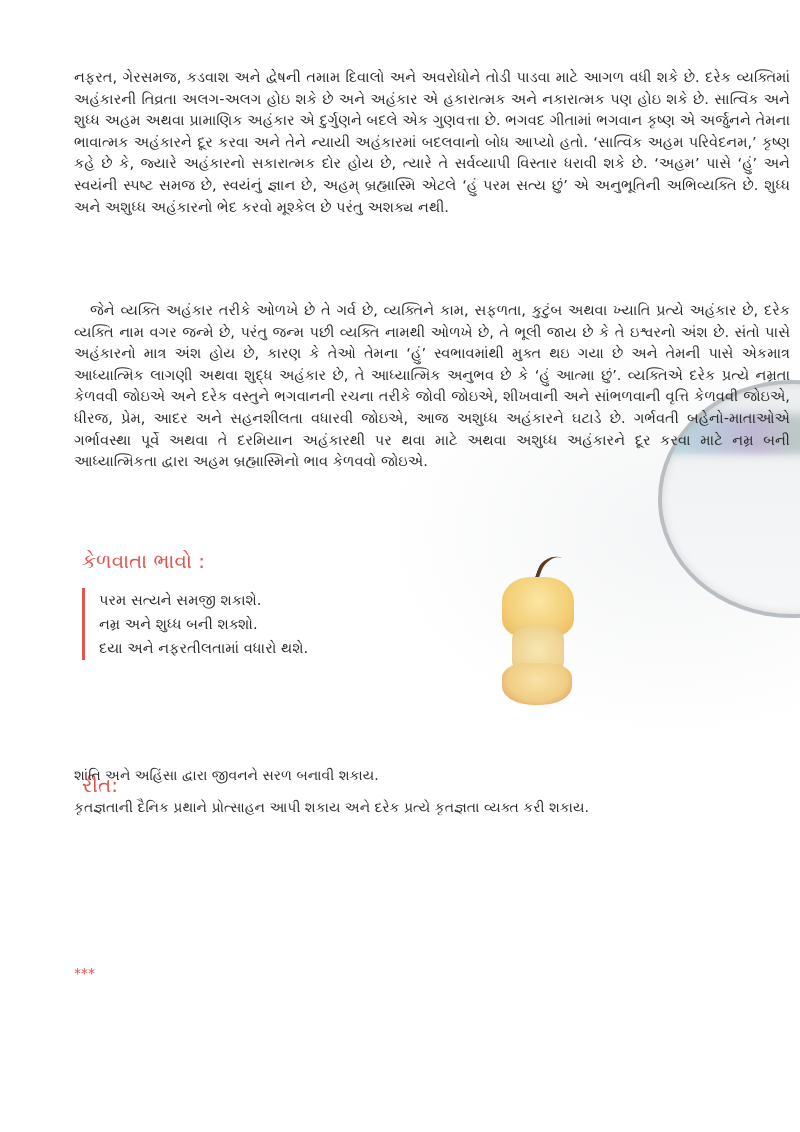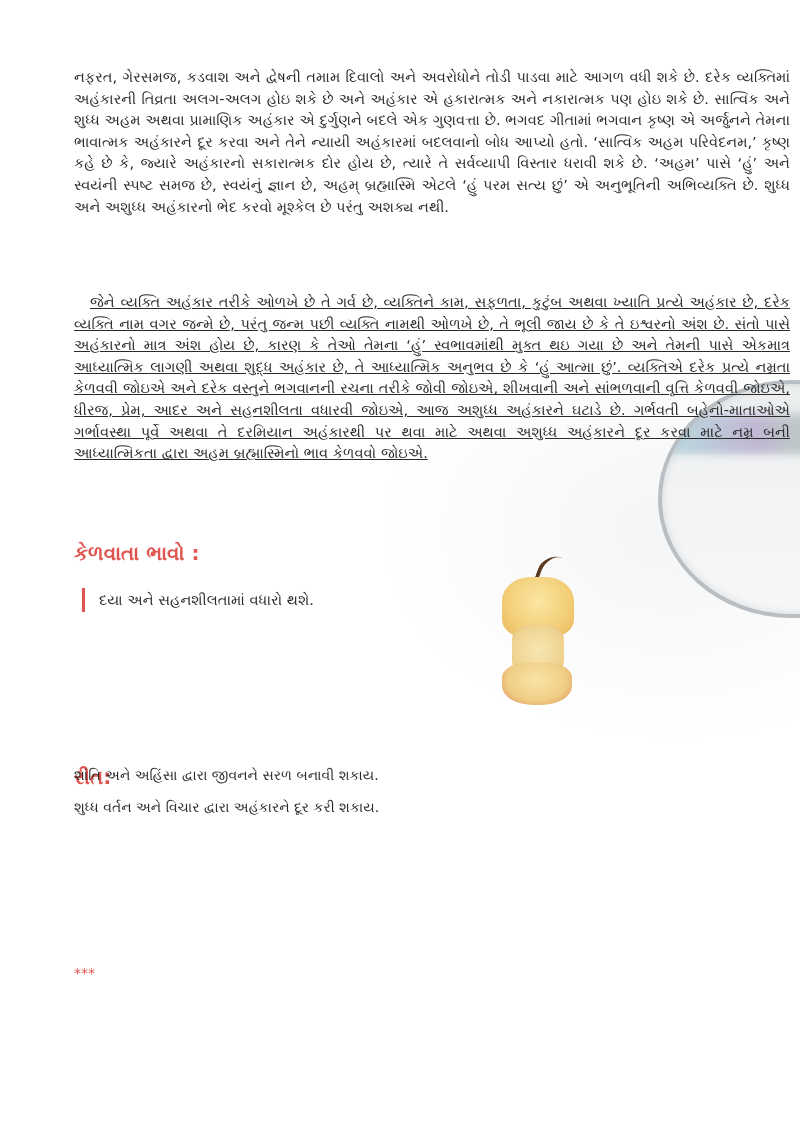--- a/index.html
+++ b/index.html
@@ -49,24 +49,24 @@
     border-left: 4px solid #5a3b22; border-top-left-radius: 20px;
     transform: rotate(20deg);
   }
 
   
   .para {
     position: absolute; left: 74px; width: 716px;
     font-size: 14.6px; line-height: 21.6px; text-align: justify; margin: 0;
   }
   .p1 { top: 66px; }
-  .p2 { top: 291px; text-indent: 16px; text-decoration: underline; }
+  .p2 { top: 299px; text-indent: 16px; }
 
   .section-heading {
-    position: absolute; left: 74px; font-size: 20px; font-weight: bold; color: #e05550; margin: 0;
+    position: absolute; left: 74px; font-size: 20px; font-weight: normal; color: #e05550; margin: 8px;
   }
   .h-kelvata { top: 541px; }
   .h-rit { top: 765px; }
 
   .feelings {
     position: absolute; left: 82px; top: 588px; padding-left: 14px;
     border-left: 3px solid #e05550;
   }
   .feelings .item { font-size: 14.6px; line-height: 24px; }
 
@@ -93,23 +93,25 @@
       <div class="core-mid"></div>
       <div class="core-bottom"></div>
     </div>
   </div>
 
   <p class="para p1">નફરત, ગેરસમજ, કડવાશ અને દ્વેષની તમામ દિવાલો અને અવરોધોને તોડી પાડવા માટે આગળ વધી શકે છે. દરેક વ્યક્તિમાં અહંકારની તિવ્રતા અલગ-અલગ હોઇ શકે છે અને અહંકાર એ હકારાત્મક અને નકારાત્મક પણ હોઇ શકે છે. સાત્વિક અને શુધ્ધ અહમ અથવા પ્રામાણિક અહંકાર એ દુર્ગુણને બદલે એક ગુણવત્તા છે. ભગવદ ગીતામાં ભગવાન કૃષ્ણ એ અર્જુનને તેમના ભાવાત્મક અહંકારને દૂર કરવા અને તેને ન્યાયી અહંકારમાં બદલવાનો બોધ આપ્યો હતો. ‘સાત્વિક અહમ પરિવેદનમ,’ કૃષ્ણ કહે છે કે, જ્યારે અહંકારનો સકારાત્મક દોર હોય છે, ત્યારે તે સર્વવ્યાપી વિસ્તાર ધરાવી શકે છે. ‘અહમ’ પાસે ‘હું’ અને સ્વયંની સ્પષ્ટ સમજ છે, સ્વયંનું જ્ઞાન છે, અહમ્ બ્રહ્માસ્મિ એટલે ‘હું પરમ સત્ય છું’ એ અનુભૂતિની અભિવ્યક્તિ છે. શુધ્ધ અને અશુધ્ધ અહંકારનો ભેદ કરવો મૂશ્કેલ છે પરંતુ અશક્ય નથી.</p>
   <p class="para p2">જેને વ્યક્તિ અહંકાર તરીકે ઓળખે છે તે ગર્વ છે, વ્યક્તિને કામ, સફળતા, કુટુંબ અથવા ખ્યાતિ પ્રત્યે અહંકાર છે, દરેક વ્યક્તિ નામ વગર જન્મે છે, પરંતુ જન્મ પછી વ્યક્તિ નામથી ઓળખે છે, તે ભૂલી જાય છે કે તે ઇશ્વરનો અંશ છે. સંતો પાસે અહંકારનો માત્ર અંશ હોય છે, કારણ કે તેઓ તેમના ‘હું’ સ્વભાવમાંથી મુક્ત થઇ ગયા છે અને તેમની પાસે એકમાત્ર આધ્યાત્મિક લાગણી અથવા શુદ્ધ અહંકાર છે, તે આધ્યાત્મિક અનુભવ છે કે ‘હું આત્મા છું’. વ્યક્તિએ દરેક પ્રત્યે નમ્રતા કેળવવી જોઇએ અને દરેક વસ્તુને ભગવાનની રચના તરીકે જોવી જોઇએ, શીખવાની અને સાંભળવાની વૃત્તિ કેળવવી જોઇએ, ધીરજ, પ્રેમ, આદર અને સહનશીલતા વધારવી જોઇએ, આજ અશુધ્ધ અહંકારને ઘટાડે છે. ગર્ભવતી બહેનો-માતાઓએ ગર્ભાવસ્થા પૂર્વે અથવા તે દરમિયાન અહંકારથી પર થવા માટે અથવા અશુધ્ધ અહંકારને દૂર કરવા માટે નમ્ર બની આધ્યાત્મિકતા દ્વારા અહમ બ્રહ્માસ્મિનો ભાવ કેળવવો જોઇએ.</p>
 
   <h2 class="section-heading h-kelvata">કેળવાતા ભાવો :</h2>
   <div class="feelings">
-    <div class="item">દયા અને સહનશીલતામાં વધારો થશે.</div>
+    <div class="item">પરમ સત્યને સમજી શકાશે.</div>
+    <div class="item">નમ્ર અને શુધ્ધ બની શક્શો.</div>
+    <div class="item">દયા અને નફરતીલતામાં વધારો થશે.</div>
   </div>
 
   <h2 class="section-heading h-rit">રીત:</h2>
   <div class="methods">
     <div class="item">શાંતિ અને અહિંસા દ્વારા જીવનને સરળ બનાવી શકાય.</div>
-    <div class="item">શુધ્ધ વર્તન અને વિચાર દ્વારા અહંકારને દૂર કરી શકાય.</div>
+    <div class="item">કૃતજ્ઞતાની દૈનિક પ્રથાને પ્રોત્સાહન આપી શકાય અને દરેક પ્રત્યે કૃતજ્ઞતા વ્યક્ત કરી શકાય.</div>
   </div>
 
   <div class="stars">***</div>
 </div>
 
 </body></html>

